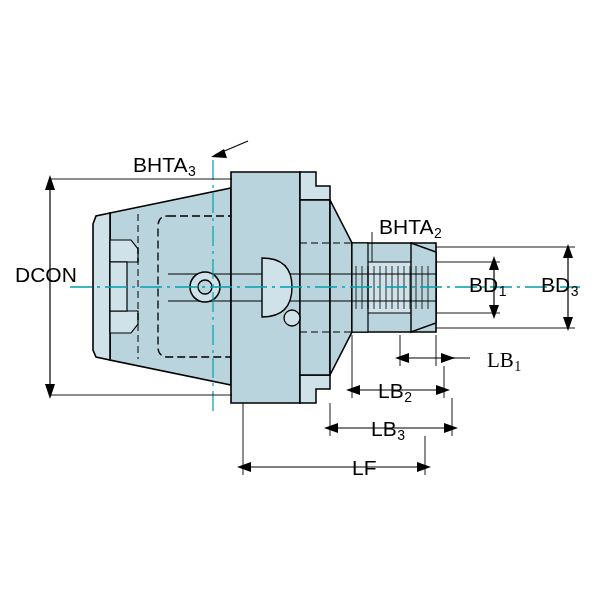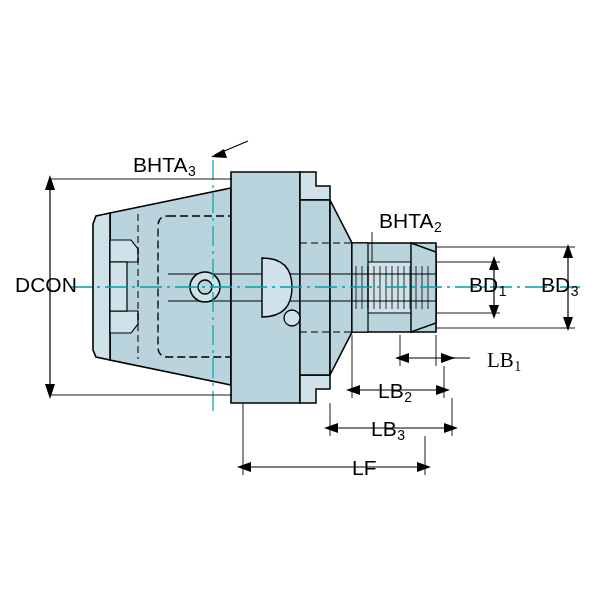--- a/index.html
+++ b/index.html
@@ -175,24 +175,24 @@
 
       <g>
         <line x1="372" y1="232" x2="372" y2="262" stroke-width="0.9"></line>
       </g>
     </g>
   </svg>
 
   <div class="lbl" style="left:133px; top:130px;margin-top:24px;">
     <span class="base">BHTA</span><span class="sub">3</span>
   </div>
-  <div class="lbl" style="left:379px; top:210px;">
+  <div class="lbl" style="left:379px; top:216px;">
     <span class="base">BHTA</span><span class="sub">2</span>
   </div>
-  <div class="lbl" style="left:15px; top:274px;">
+  <div class="lbl" style="left:15px; top:264px;">
     <span class="base">DCON</span><span class="sub"></span>
   </div>
   <div class="lbl" style="left:469px; top:274px;">
     <span class="base">BD</span><span class="sub">1</span>
   </div>
   <div class="lbl" style="left:541px; top:274px;">
     <span class="base">BD</span><span class="sub">3</span>
   </div>
   <div class="lbl" style="left:487px; top:350px;font-family:Liberation Serif, serif;">
     <span class="base">LB</span><span class="sub">1</span>

